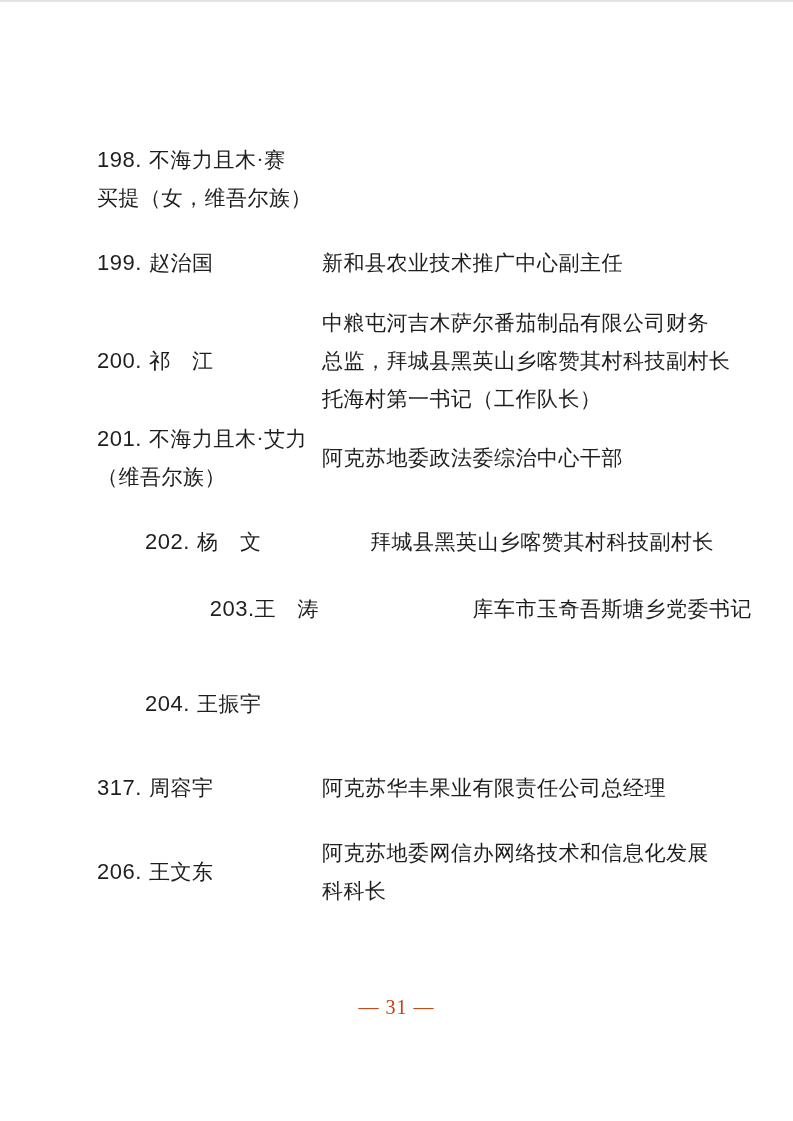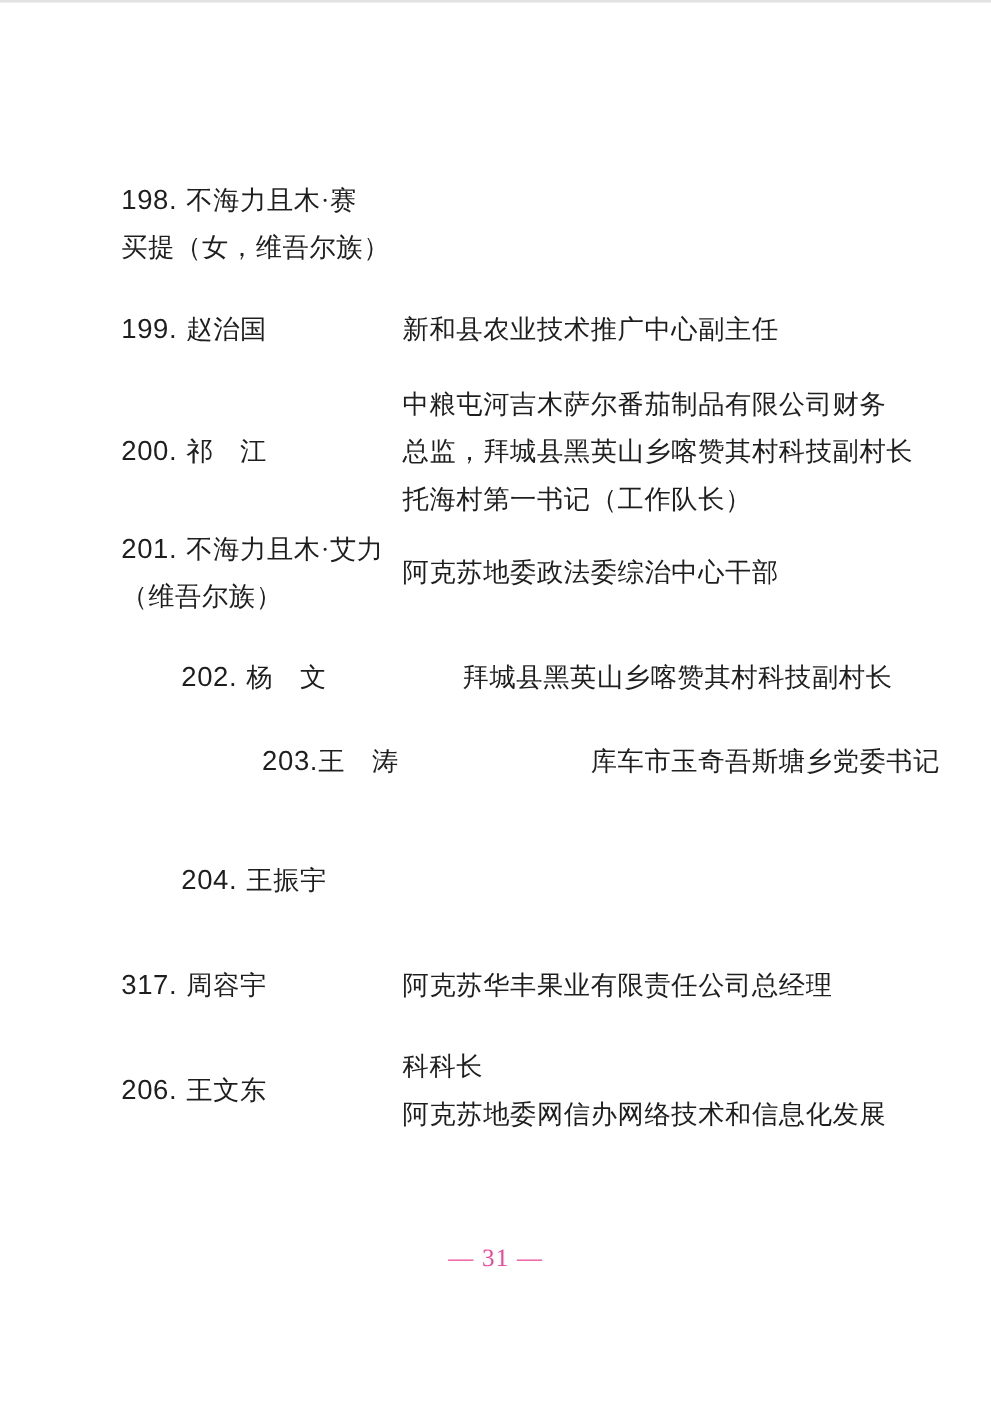--- a/index.html
+++ b/index.html
@@ -57,21 +57,21 @@
   }
   .footer {
     position: absolute;
     top: 988px;
     left: 0;
     width: 793px;
     text-align: center;
     font-size: 20px;
     line-height: 38px;
     letter-spacing: 1px;
-    color: #ec4899;
+    color: #c2410c;
   }
 </style>
 </head>
 <body>
 
 <div class="page">
   <div class="scan-edge-top"></div>
   <div id="entries">
       <div class="entry" style="top: 141px; height: 76px;">
         <div class="name-cell">
@@ -133,19 +133,19 @@
         </div>
         <div class="title-cell">
           <div class="line">阿克苏华丰果业有限责任公司总经理</div>
         </div>
       </div>
       <div class="entry" style="top: 834px; height: 76px;">
         <div class="name-cell">
           <div class="line"><span class="num">206.</span><span>王文东</span></div>
         </div>
         <div class="title-cell">
+          <div class="line">阿克苏地委网信办网络技术和信息化发展</div>
           <div class="line">科科长</div>
-          <div class="line">阿克苏地委网信办网络技术和信息化发展</div>
         </div>
       </div>
     </div>
   <div class="footer">— 31 —</div>
 </div>
 
 </body></html>

